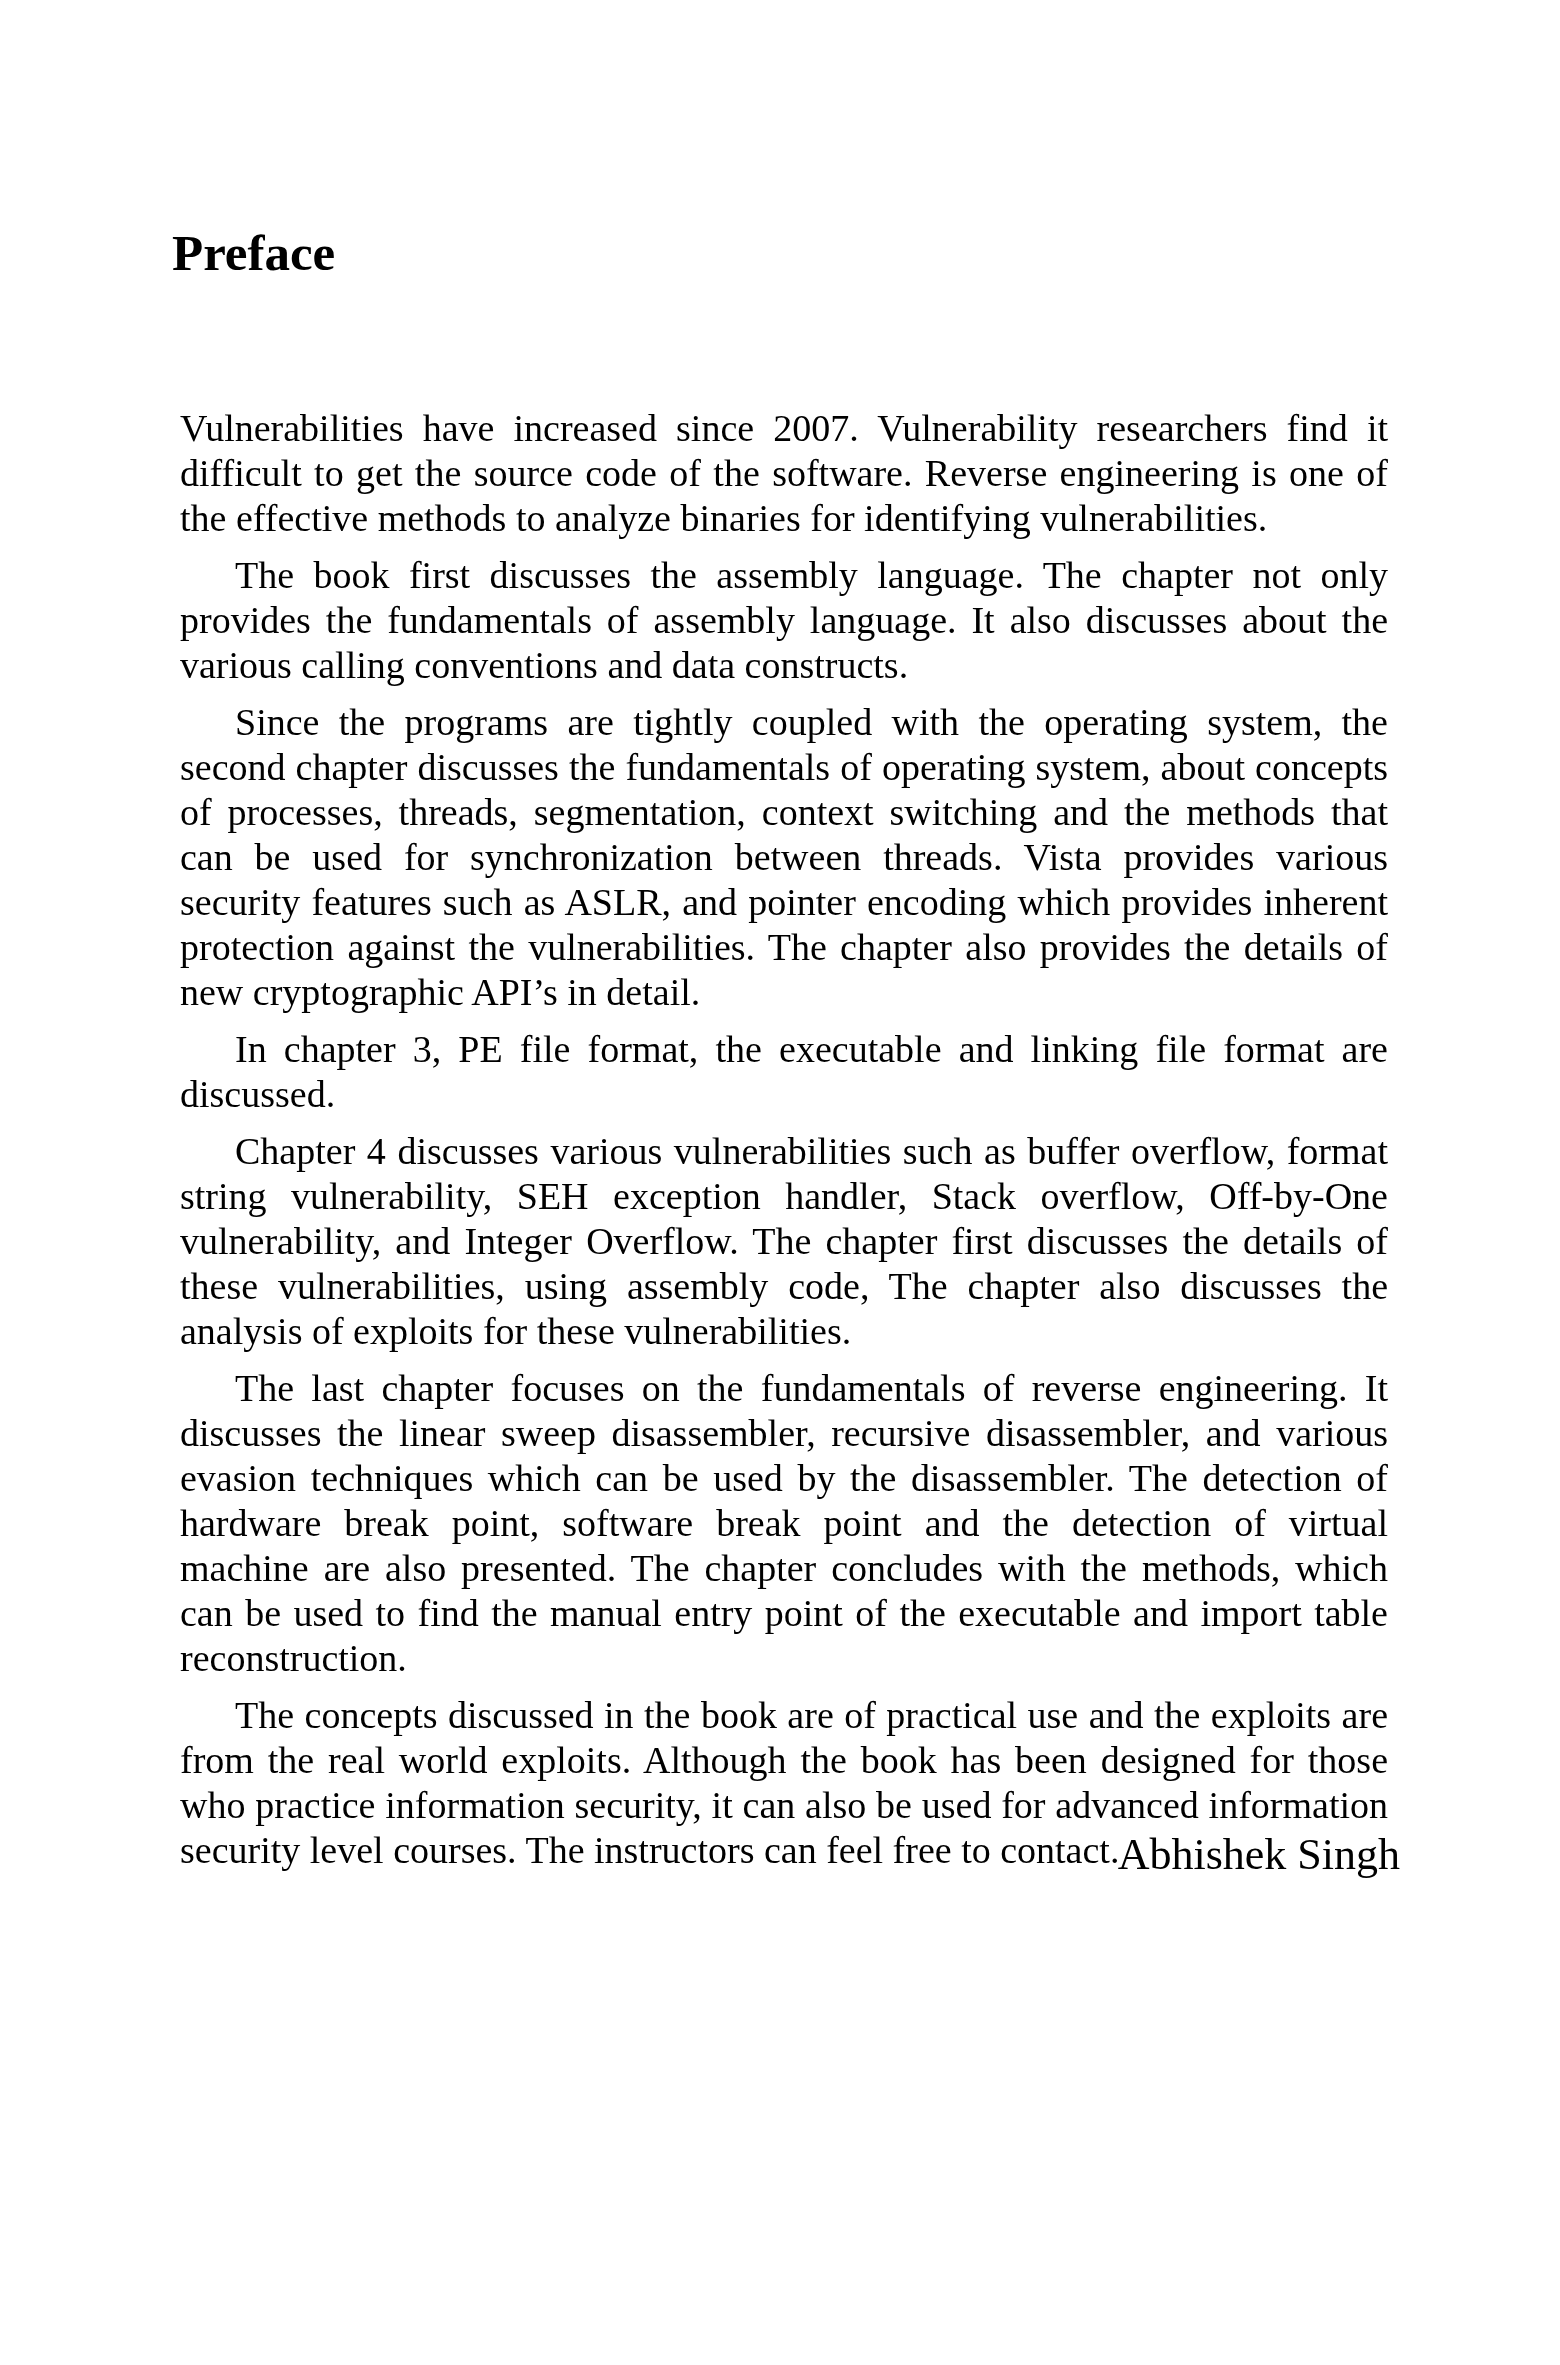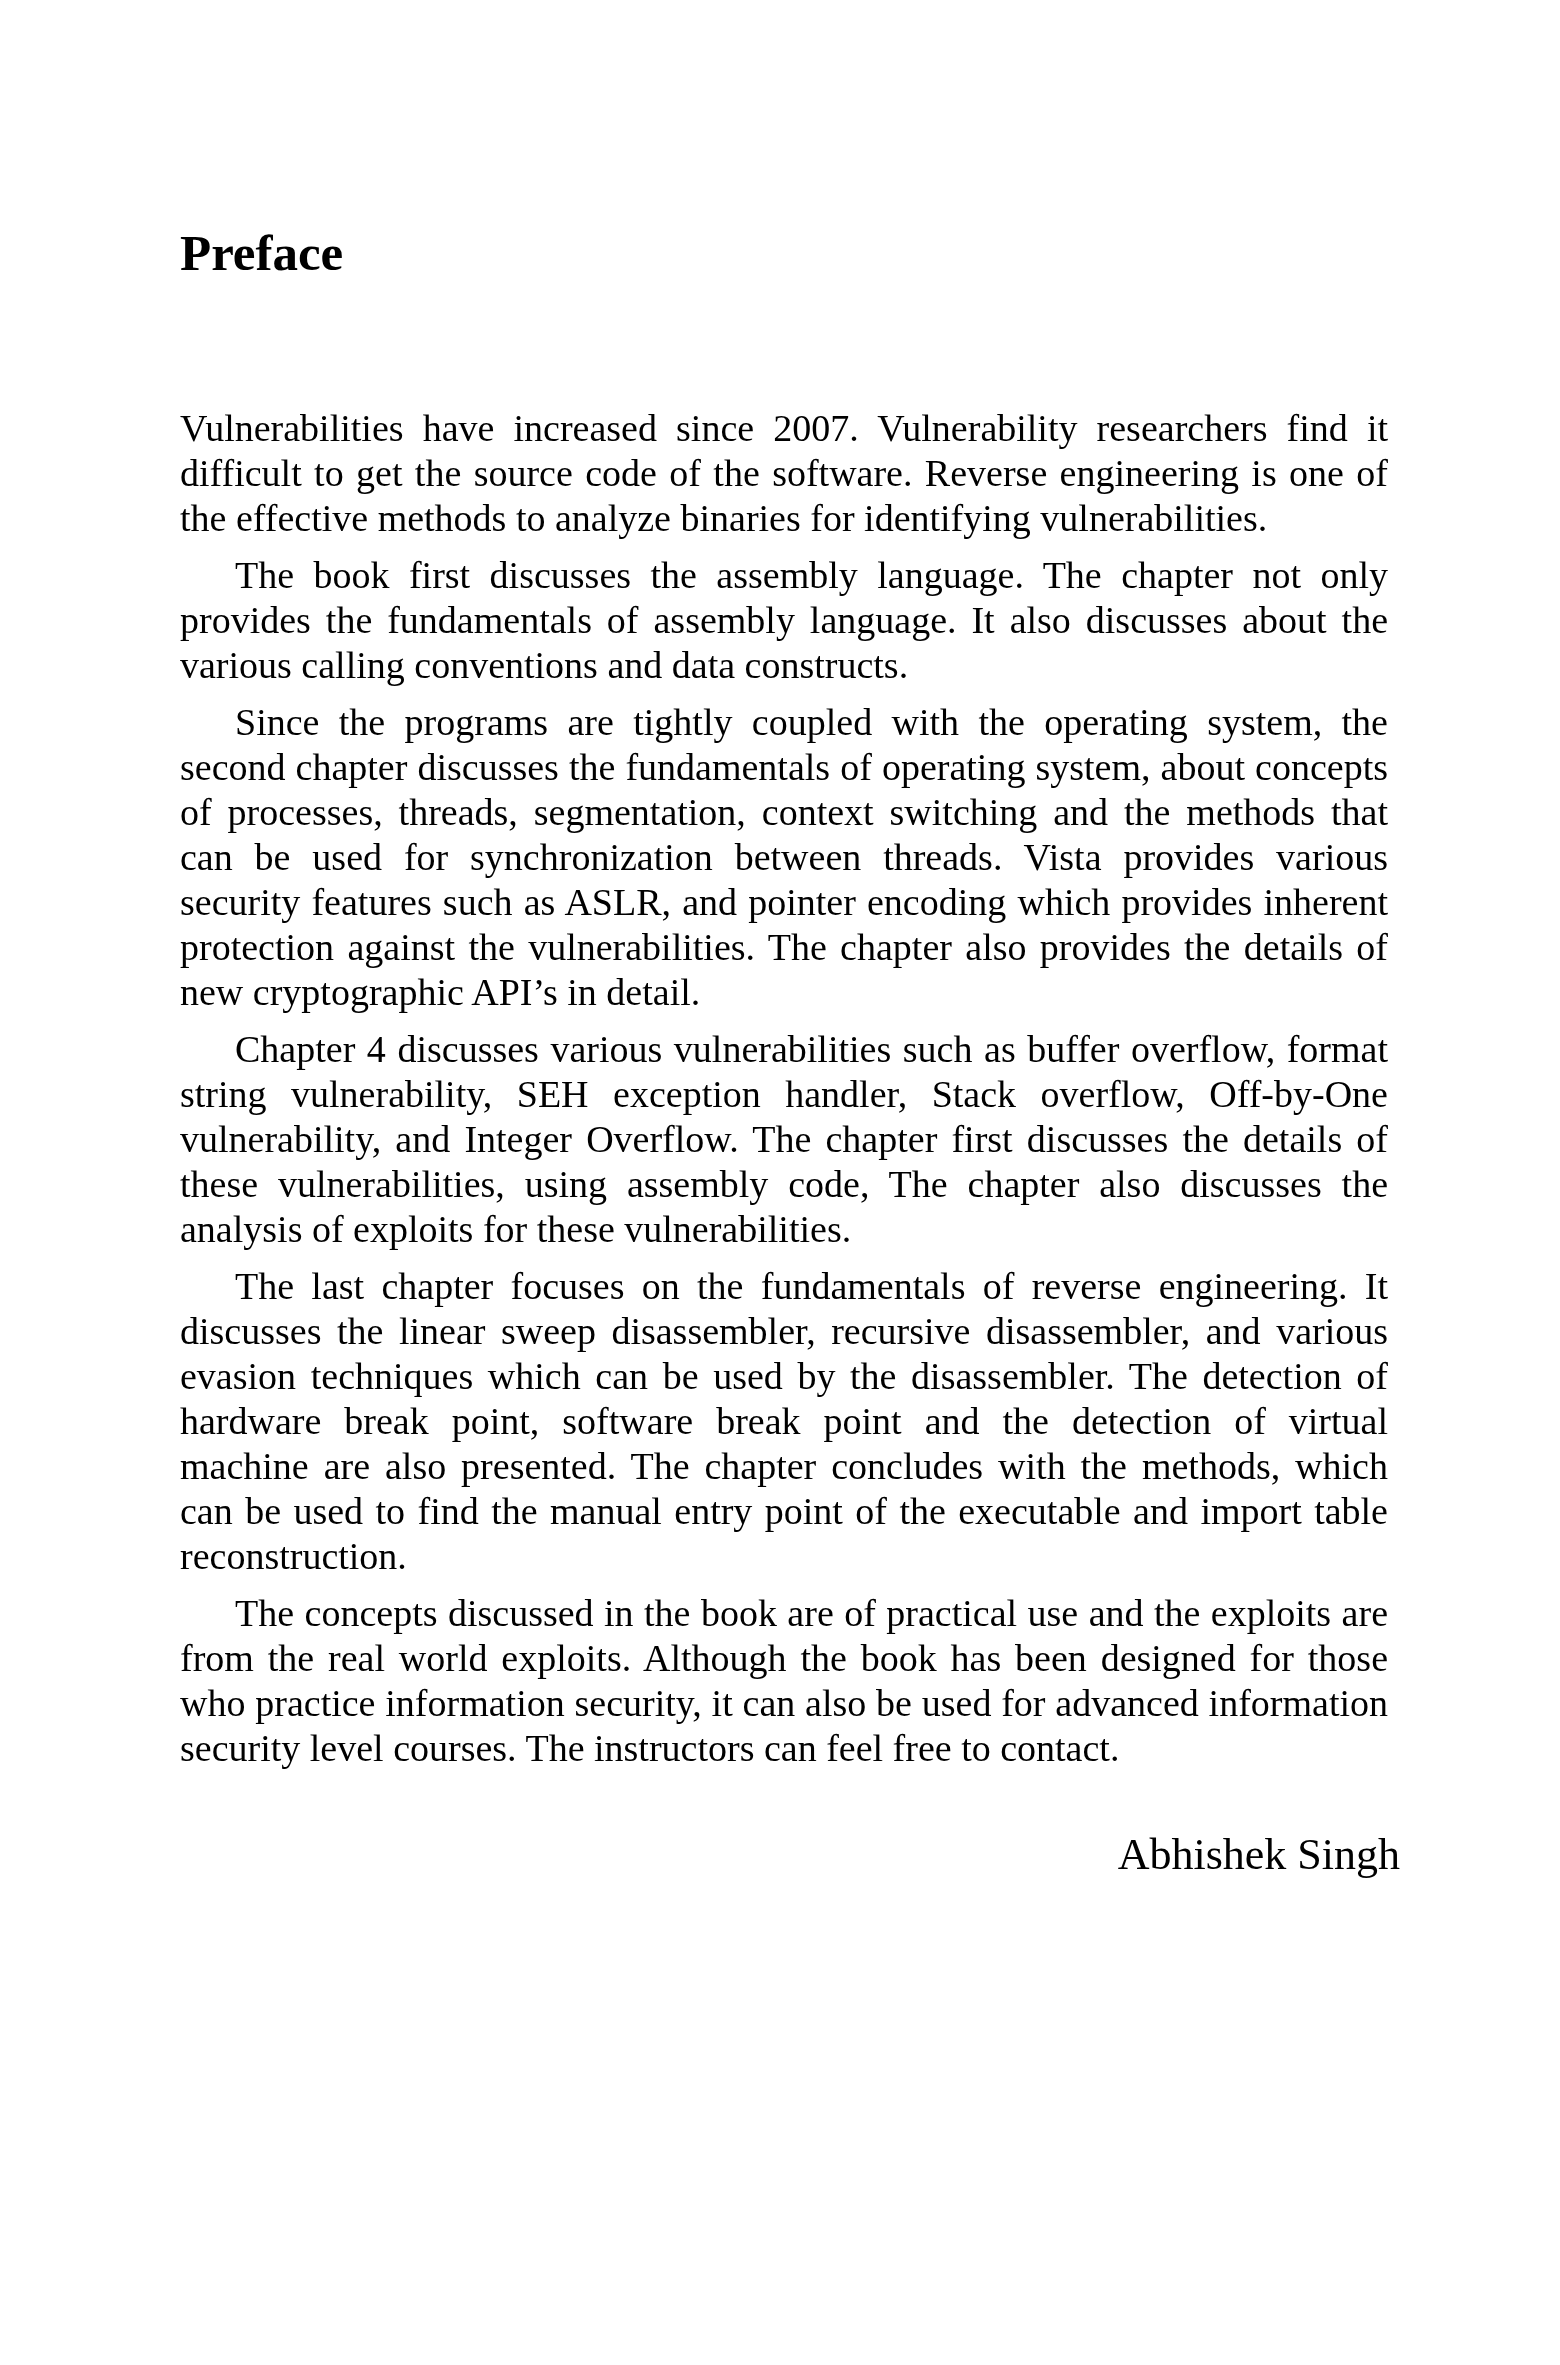--- a/index.html
+++ b/index.html
@@ -10,21 +10,21 @@
     body {
       width: 1560px;
       height: 2366px;
       position: relative;
       overflow: hidden;
       color: #000000;
       font-family: "Liberation Serif", "DejaVu Serif", serif;
     }
     .page-title {
       position: absolute;
-      left: 180px;
+      left: 172px;
       top: 223px;
       margin: 0;
       font-size: 51px;
       font-weight: bold;
       line-height: 60px;
       letter-spacing: 0px;
     }
     .body-text {
       position: absolute;
       left: 168px;
@@ -53,19 +53,20 @@
   </style>
 </head>
 <body>
 
 <h1 class="page-title">Preface</h1>
 
 <div class="body-text">
   <p class="para first">Vulnerabilities have increased since 2007. Vulnerability researchers find it difficult to get the source code of the software. Reverse engineering is one of the effective methods to analyze binaries for identifying vulnerabilities.</p>
   <p class="para">The book first discusses the assembly language. The chapter not only provides the fundamentals of assembly language. It also discusses about the various calling conventions and data constructs.</p>
   <p class="para">Since the programs are tightly coupled with the operating system, the second chapter discusses the fundamentals of operating system, about concepts of processes, threads, segmentation, context switching and the methods that can be used for synchronization between threads. Vista provides various security features such as ASLR, and pointer encoding which provides inherent protection against the vulnerabilities. The chapter also provides the details of new cryptographic API’s in detail.</p>
+  <p class="para">In chapter 3, PE file format, the executable and linking file format are discussed.</p>
   <p class="para">Chapter 4 discusses various vulnerabilities such as buffer overflow, format string vulnerability, SEH exception handler, Stack overflow, Off-by-One vulnerability, and Integer Overflow. The chapter first discusses the details of these vulnerabilities, using assembly code, The chapter also discusses the analysis of exploits for these vulnerabilities.</p>
   <p class="para">The last chapter focuses on the fundamentals of reverse engineering. It discusses the linear sweep disassembler, recursive disassembler, and various evasion techniques which can be used by the disassembler. The detection of hardware break point, software break point and the detection of virtual machine are also presented. The chapter concludes with the methods, which can be used to find the manual entry point of the executable and import table reconstruction.</p>
   <p class="para">The concepts discussed in the book are of practical use and the exploits are from the real world exploits. Although the book has been designed for those who practice information security, it can also be used for advanced information security level courses. The instructors can feel free to contact.</p>
 </div>
 
 <div class="signature">Abhishek Singh</div>
 
 
 </body></html>

